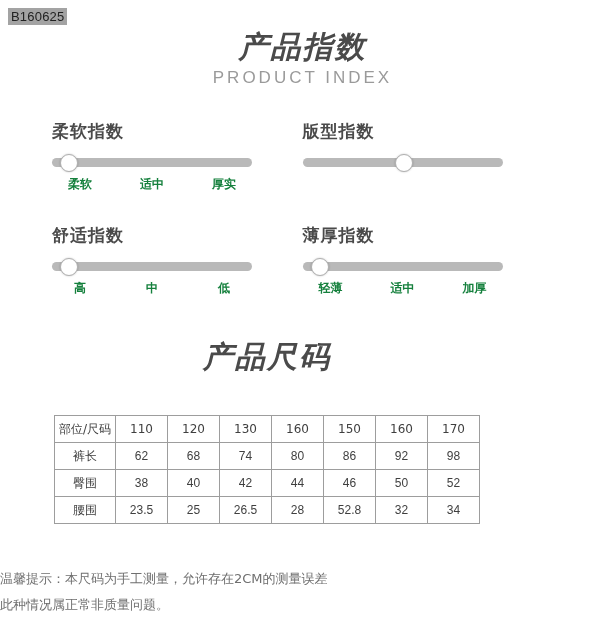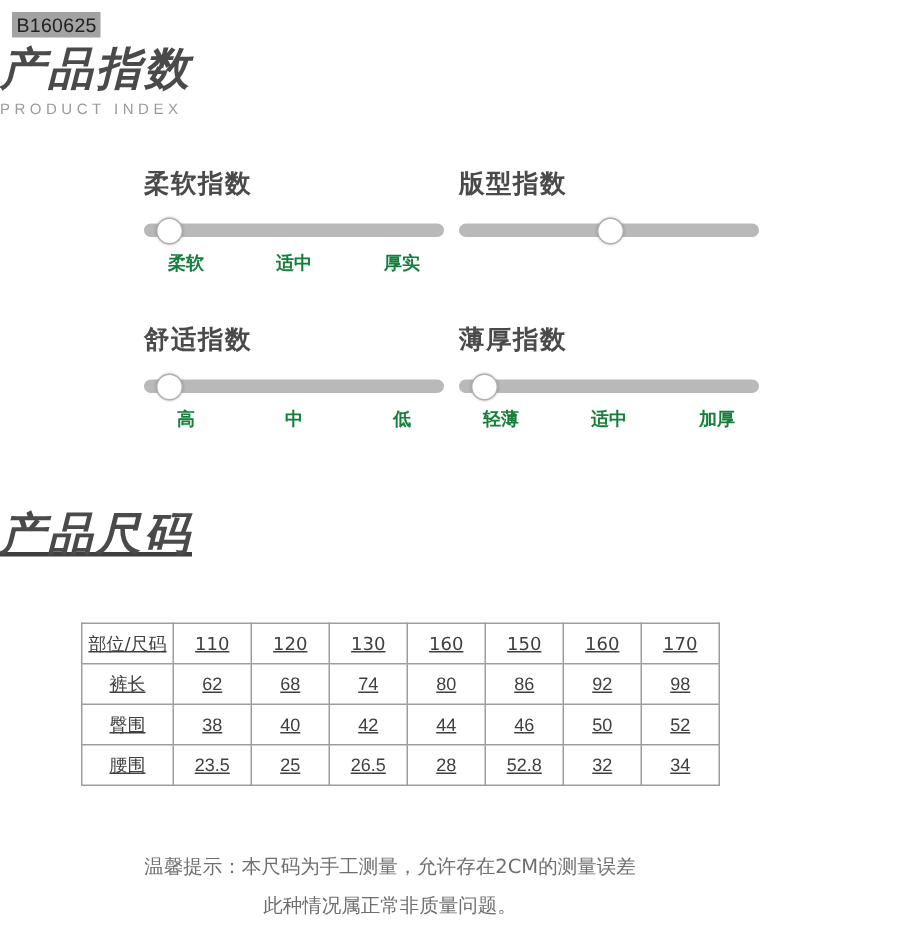--- a/index.html
+++ b/index.html
@@ -21,50 +21,51 @@
     left: 8px;
     font-size: 13px;
     color: #222;
     background: #a3a3a3;
     padding: 1px 3px;
     letter-spacing: 0.2px;
   }
 
   
   .section-title-block {
+    text-align: center;
   }
   .section-title-cn {
     font-family: "DejaVu Sans", sans-serif;
     font-weight: bold;
     font-style: italic;
     font-size: 30px;
     color: #4a4a4a;
     letter-spacing: 2px;
     line-height: 1.1;
   }
   .section-title-en {
-    font-size: 10px;
+    font-size: 17px;
     color: #9a9a9a;
     letter-spacing: 3px;
     margin-top: 5px;
   }
 
   
   #index-section {
     position: absolute;
     top: 30px;
     left: 0;
     width: 605px;
   }
   .index-grid {
     margin-top: 32px;
     display: grid;
     grid-template-columns: 1fr 1fr;
     row-gap: 32px;
-    padding: 0 96px;
+    padding: 0 52px;
     box-sizing: border-box;
   }
   .index-item {
     width: 210px;
   }
   .index-label {
     font-family: "DejaVu Sans", sans-serif;
     font-weight: bold;
     font-size: 17px;
     color: #4a4a4a;
@@ -109,21 +110,20 @@
     transform: translateX(-50%);
     white-space: nowrap;
   }
 
   
   #size-section {
     position: absolute;
     top: 340px;
     left: 0;
     width: 534px;
-    text-decoration: underline;
   }
   .size-table-wrap {
     margin-top: 42px;
     display: flex;
     justify-content: center;
   }
   table.size-table {
     border-collapse: collapse;
     font-size: 12px;
     color: #3f3f3f;
@@ -142,21 +142,20 @@
   }
   table.size-table tr:first-child td {
     font-family: "DejaVu Sans", sans-serif;
   }
 
   .notes {
     position: absolute;
     top: 566px;
     left: 0;
     width: 520px;
-    text-align: center;
     font-size: 13px;
     color: #6f6f6f;
     line-height: 26px;
     font-family: "DejaVu Sans", sans-serif;
   }
 </style>
 </head>
 <body>
 
 <div class="sku-tag">B160625</div>

